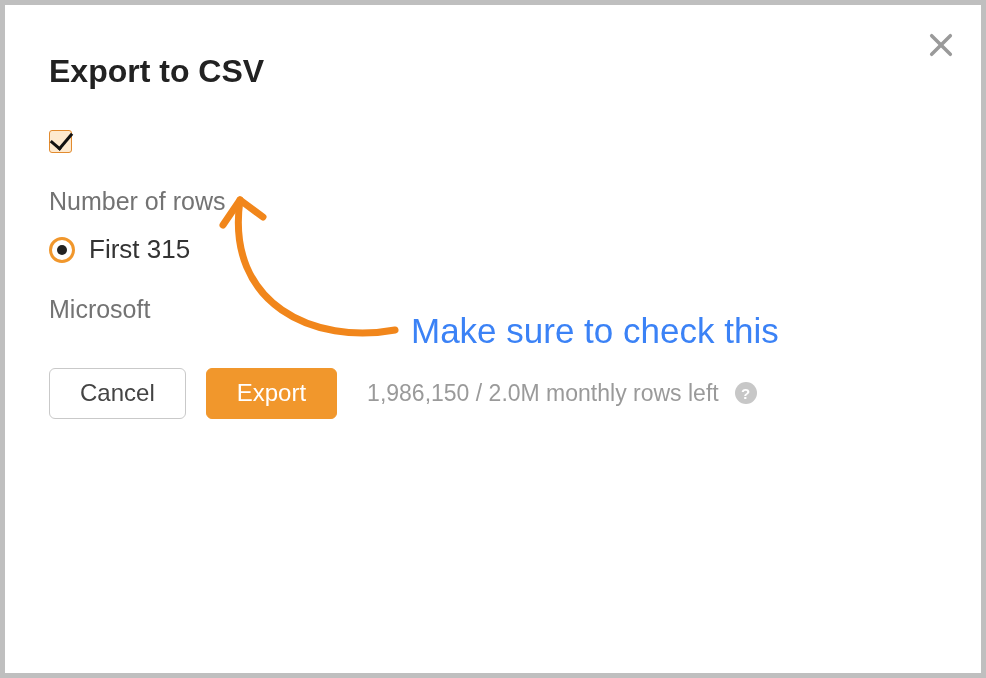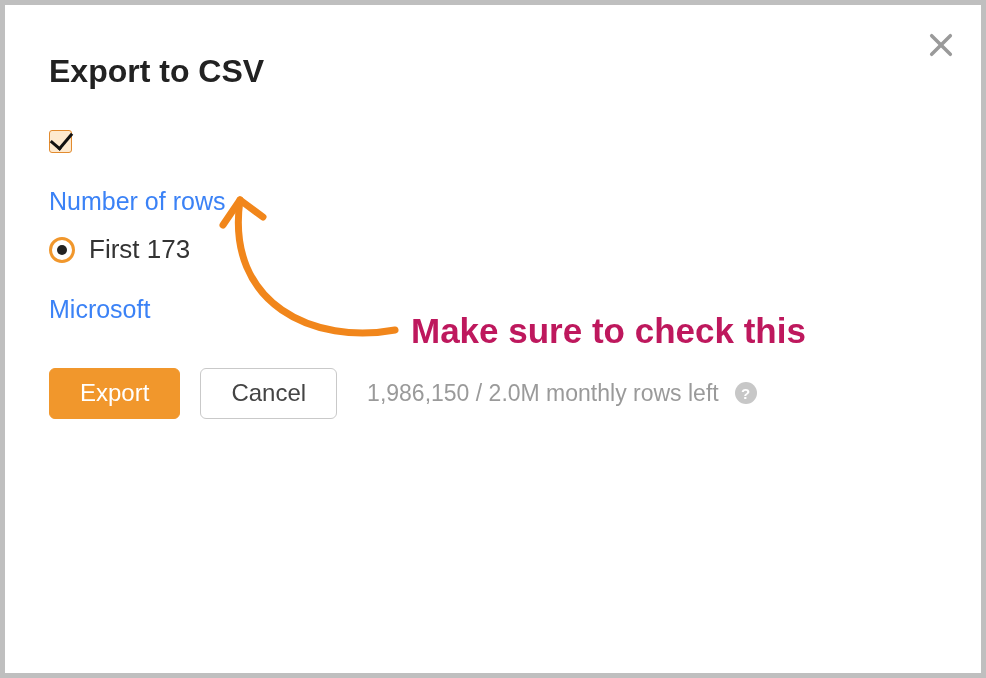--- a/index.html
+++ b/index.html
@@ -75,21 +75,21 @@
       color: #333;
     }
     .checkbox-note {
       font-size: 24px;
       color: #9a9a9a;
       margin-top: 4px;
       line-height: 1.35;
     }
     .section-label {
       font-size: 25px;
-      color: #3b82f6;
+      color: #737373;
       margin-bottom: 18px;
     }
     .radio-group {
       margin-bottom: 30px;
     }
     .radio-row {
       display: flex;
       align-items: center;
       gap: 14px;
       margin-bottom: 20px;
@@ -184,22 +184,22 @@
       justify-content: center;
       cursor: pointer;
     }
     .annotation-arrow {
       position: absolute;
       pointer-events: none;
     }
     .annotation-text {
       position: absolute;
       font-size: 35px;
-      color: #be185d;
-      font-weight: 700;
+      color: #3b82f6;
+      font-weight: 400;
       pointer-events: none;
     }
   </style>
 </head>
 <body>
 
 <div class="modal">
 
   <div class="close-btn">
     <span>
@@ -215,29 +215,29 @@
   <div class="checkbox-row">
     <div class="checkbox checked"></div>
     <div>
     </div>
   </div>
 
   <div class="section-label">Number of rows</div>
   <div class="radio-group">
     <div class="radio-row">
       <div class="radio selected-orange"></div>
-      <div class="radio-label">First 173</div>
+      <div class="radio-label">First 315</div>
     </div>
   </div>
 
   <div class="section-label">Microsoft</div>
 
   <div class="footer">
+    <button class="btn btn-secondary">Cancel</button>
     <button class="btn btn-primary">Export</button>
-    <button class="btn btn-secondary">Cancel</button>
     <div class="quota">
       <span>1,986,150 / 2.0M monthly rows left</span>
       <span class="help-icon">?</span>
     </div>
   </div>
 
   <svg class="annotation-arrow" style="left:190px; top:170px; width:220px; height:180px;" viewBox="0 0 220 180">
     <path d="M 200 155 C 120 170, 30 130, 45 25" stroke="#f1861b" stroke-width="7" fill="none" stroke-linecap="round"></path>
     <path d="M 45 25 L 28 50 M 45 25 L 68 42" stroke="#f1861b" stroke-width="7" fill="none" stroke-linecap="round"></path>
   </svg>

